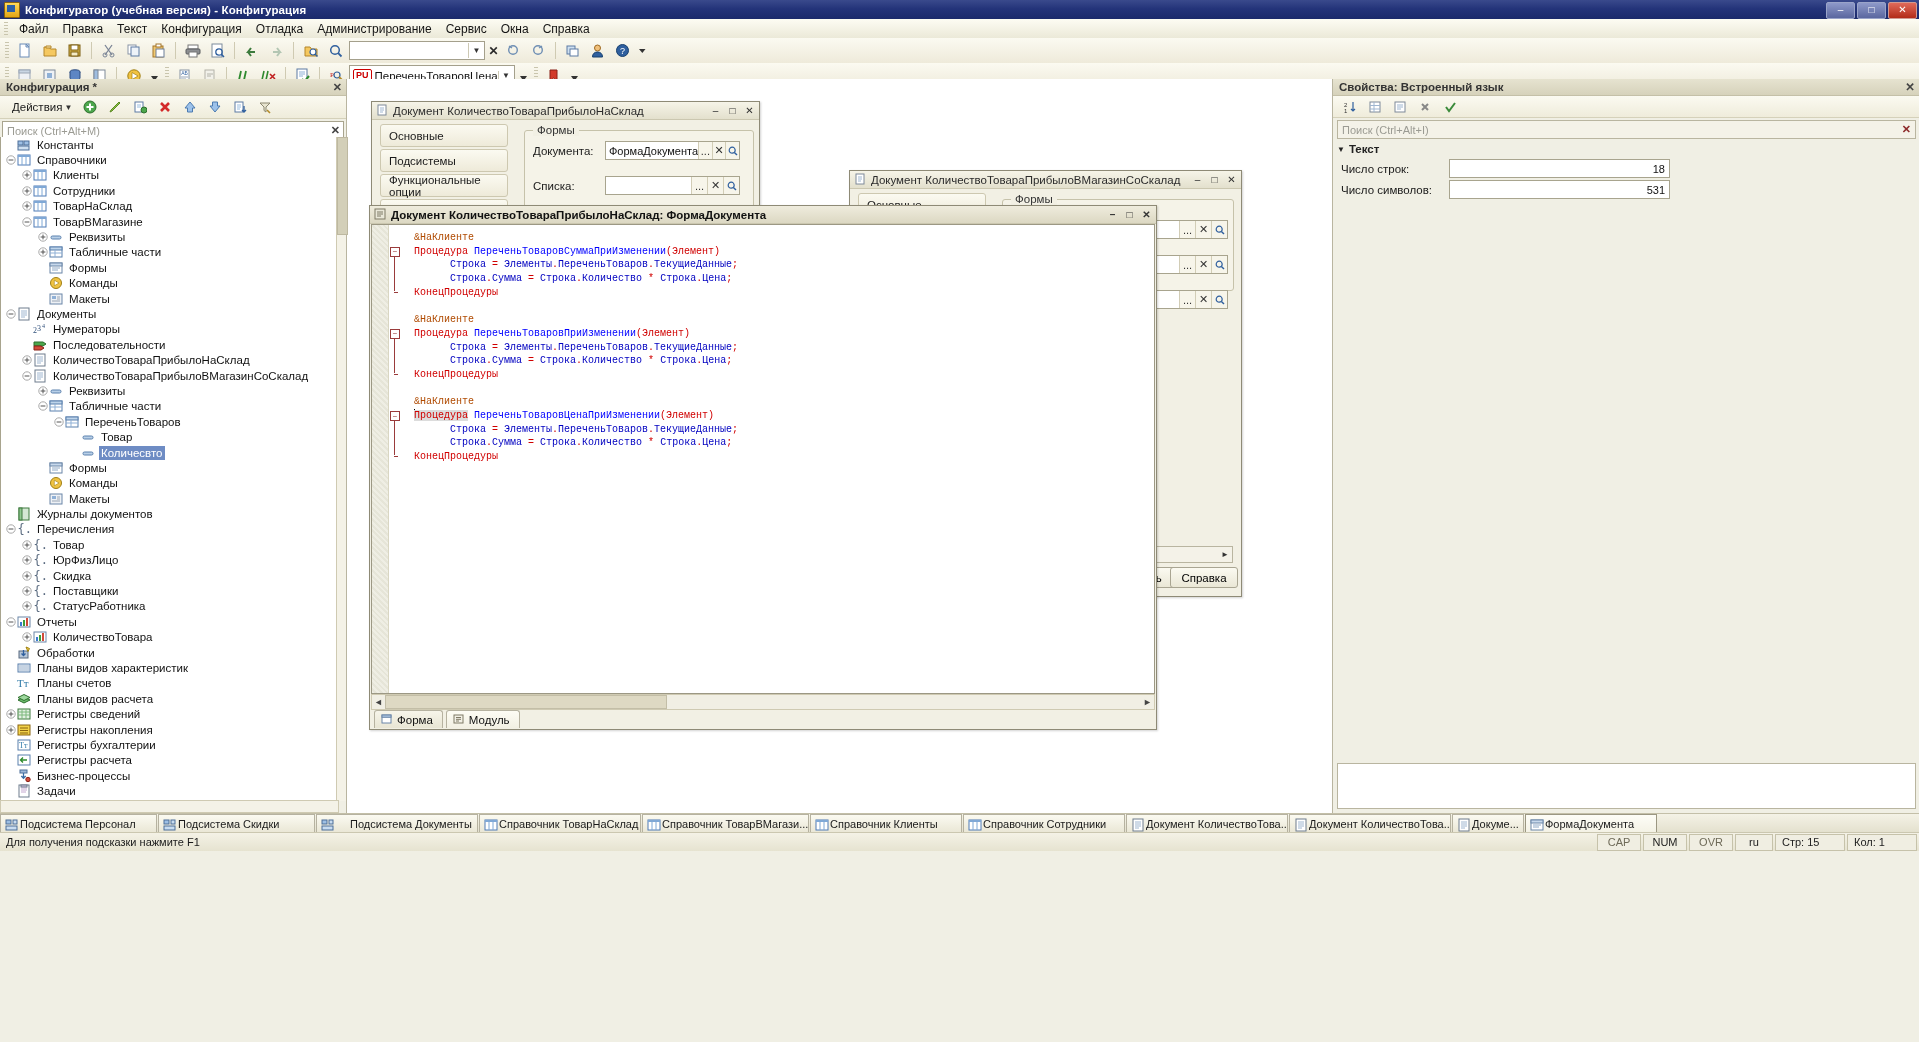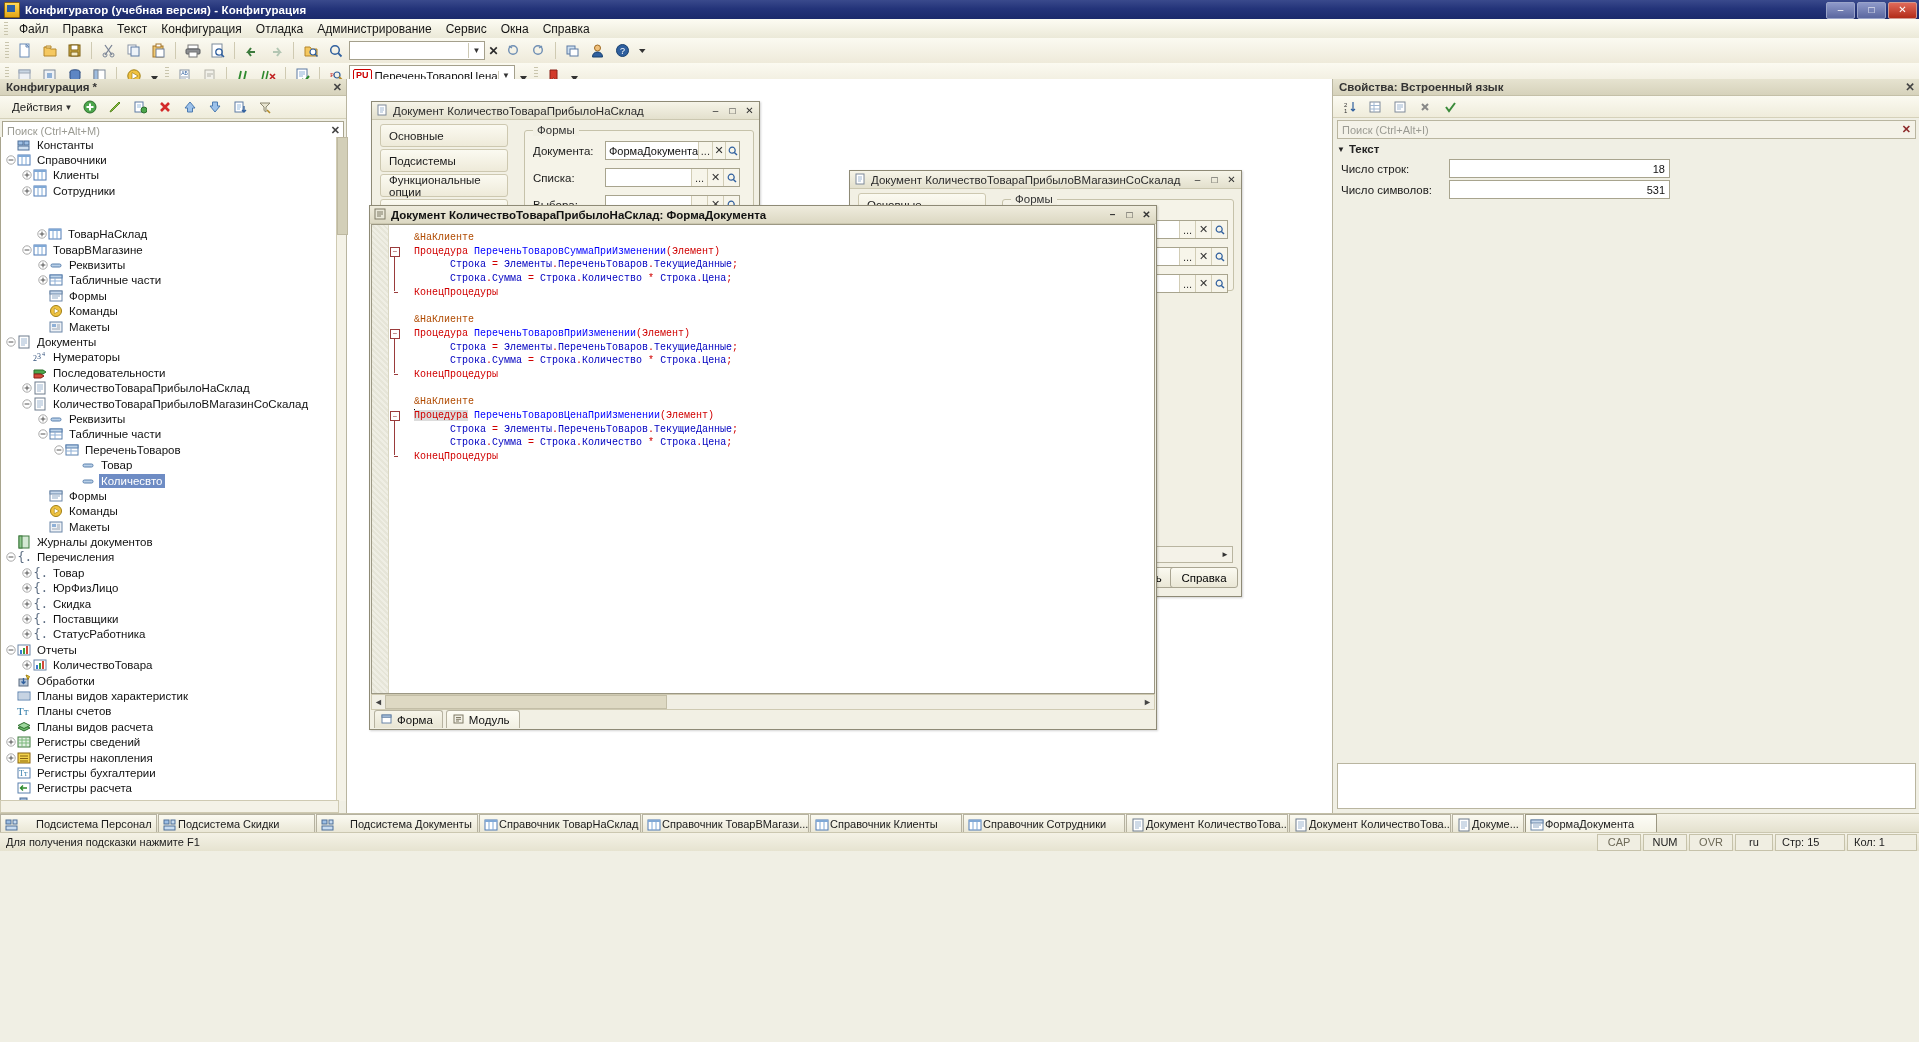--- a/index.html
+++ b/index.html
@@ -134,21 +134,21 @@
   .navlist{position:absolute;left:8px;top:22px;width:128px;}
   .navitem{
     height:21px;border:1px solid #cdc8b0;border-radius:3px;margin-bottom:2px;
     background:linear-gradient(to bottom,#fbfaf1,#eeead9);
     display:flex;align-items:center;padding-left:8px;font-size:11.5px;color:#1a1a1a;
   }
   .group{
     position:absolute;border:1px solid #c6c2aa;border-radius:3px;background:#f5f3e8;
   }
   .group .gtitle{position:absolute;left:8px;top:-7px;background:#f2f0e4;padding:0 4px;font-size:11.5px;color:#333;}
-  .fieldrow{display:flex;align-items:center;height:19px;margin-bottom:8px;}
+  .fieldrow{display:flex;align-items:center;height:19px;margin-bottom:16px;}
   .fieldrow .flab{width:72px;font-size:11.5px;color:#1a1a1a;}
   .finput{
     height:17px;border:1px solid #a8a48e;background:#fff;display:flex;align-items:center;
     font-size:11px;color:#111;padding-left:3px;
   }
   .fbtn{width:15px;height:17px;border-left:1px solid #d2cdb6;display:flex;align-items:center;justify-content:center;
     font-size:11px;color:#333;background:#f7f5ea;}
 
   
   .codewin{position:absolute;left:369px;top:205px;width:786px;height:523px;}
@@ -630,21 +630,21 @@
             </span>
             <span class="ico">
               <svg width="14" height="14">
                 <rect x="1" y="2" width="12" height="10" fill="#fff" stroke="#4e7bb5"></rect>
                 <rect x="1" y="2" width="12" height="2" fill="#7fa8d6"></rect>
                 <path d="M5 4v8M9 4v8" stroke="#7fa8d6"></path>
               </svg>
             </span>
             <span class="lab">Сотрудники</span>
           </div>
-          <div class="trow" style="padding-left: 35px; margin-top: 28px;">
+          <div class="trow" style="padding-left: 20px;">
             <span class="exp">
               <svg width="10" height="10">
                 <circle cx="5" cy="5" r="4.2" fill="#fff" stroke="#a8a8a8"></circle>
                 <path d="M2.6 5h4.8M5 2.6v4.8" stroke="#555" stroke-width="1"></path>
               </svg>
             </span>
             <span class="ico">
               <svg width="14" height="14">
                 <rect x="1" y="2" width="12" height="10" fill="#fff" stroke="#4e7bb5"></rect>
                 <rect x="1" y="2" width="12" height="2" fill="#7fa8d6"></rect>
@@ -1403,21 +1403,21 @@
       </div>
       <div class="prow">
         <span class="plab">Число символов:</span>
         <span class="pval" style="max-width:215px;">531</span>
       </div>
     </div>
     <div class="propbottom"></div>
   </div>
 
   <div class="taskbar" id="taskbar">
-      <div class="task" style="width: 145px; gap: 16px;">
+      <div class="task" style="width: 145px;">
         <span class="tiq"><svg width="14" height="14">
             <rect x="1" y="2" width="5" height="4" fill="#9dbfe4" stroke="#4d6f99"></rect>
             <rect x="8" y="2" width="4" height="4" fill="#c8dcf0" stroke="#4d6f99"></rect>
             <rect x="1" y="8" width="11" height="4" fill="#c8dcf0" stroke="#4d6f99"></rect>
           </svg></span>
         <span>Подсистема Персонал</span>
       </div>
       <div class="task" style="width: 145px;">
         <span class="tiq"><svg width="14" height="14">
             <rect x="1" y="2" width="5" height="4" fill="#9dbfe4" stroke="#4d6f99"></rect>

